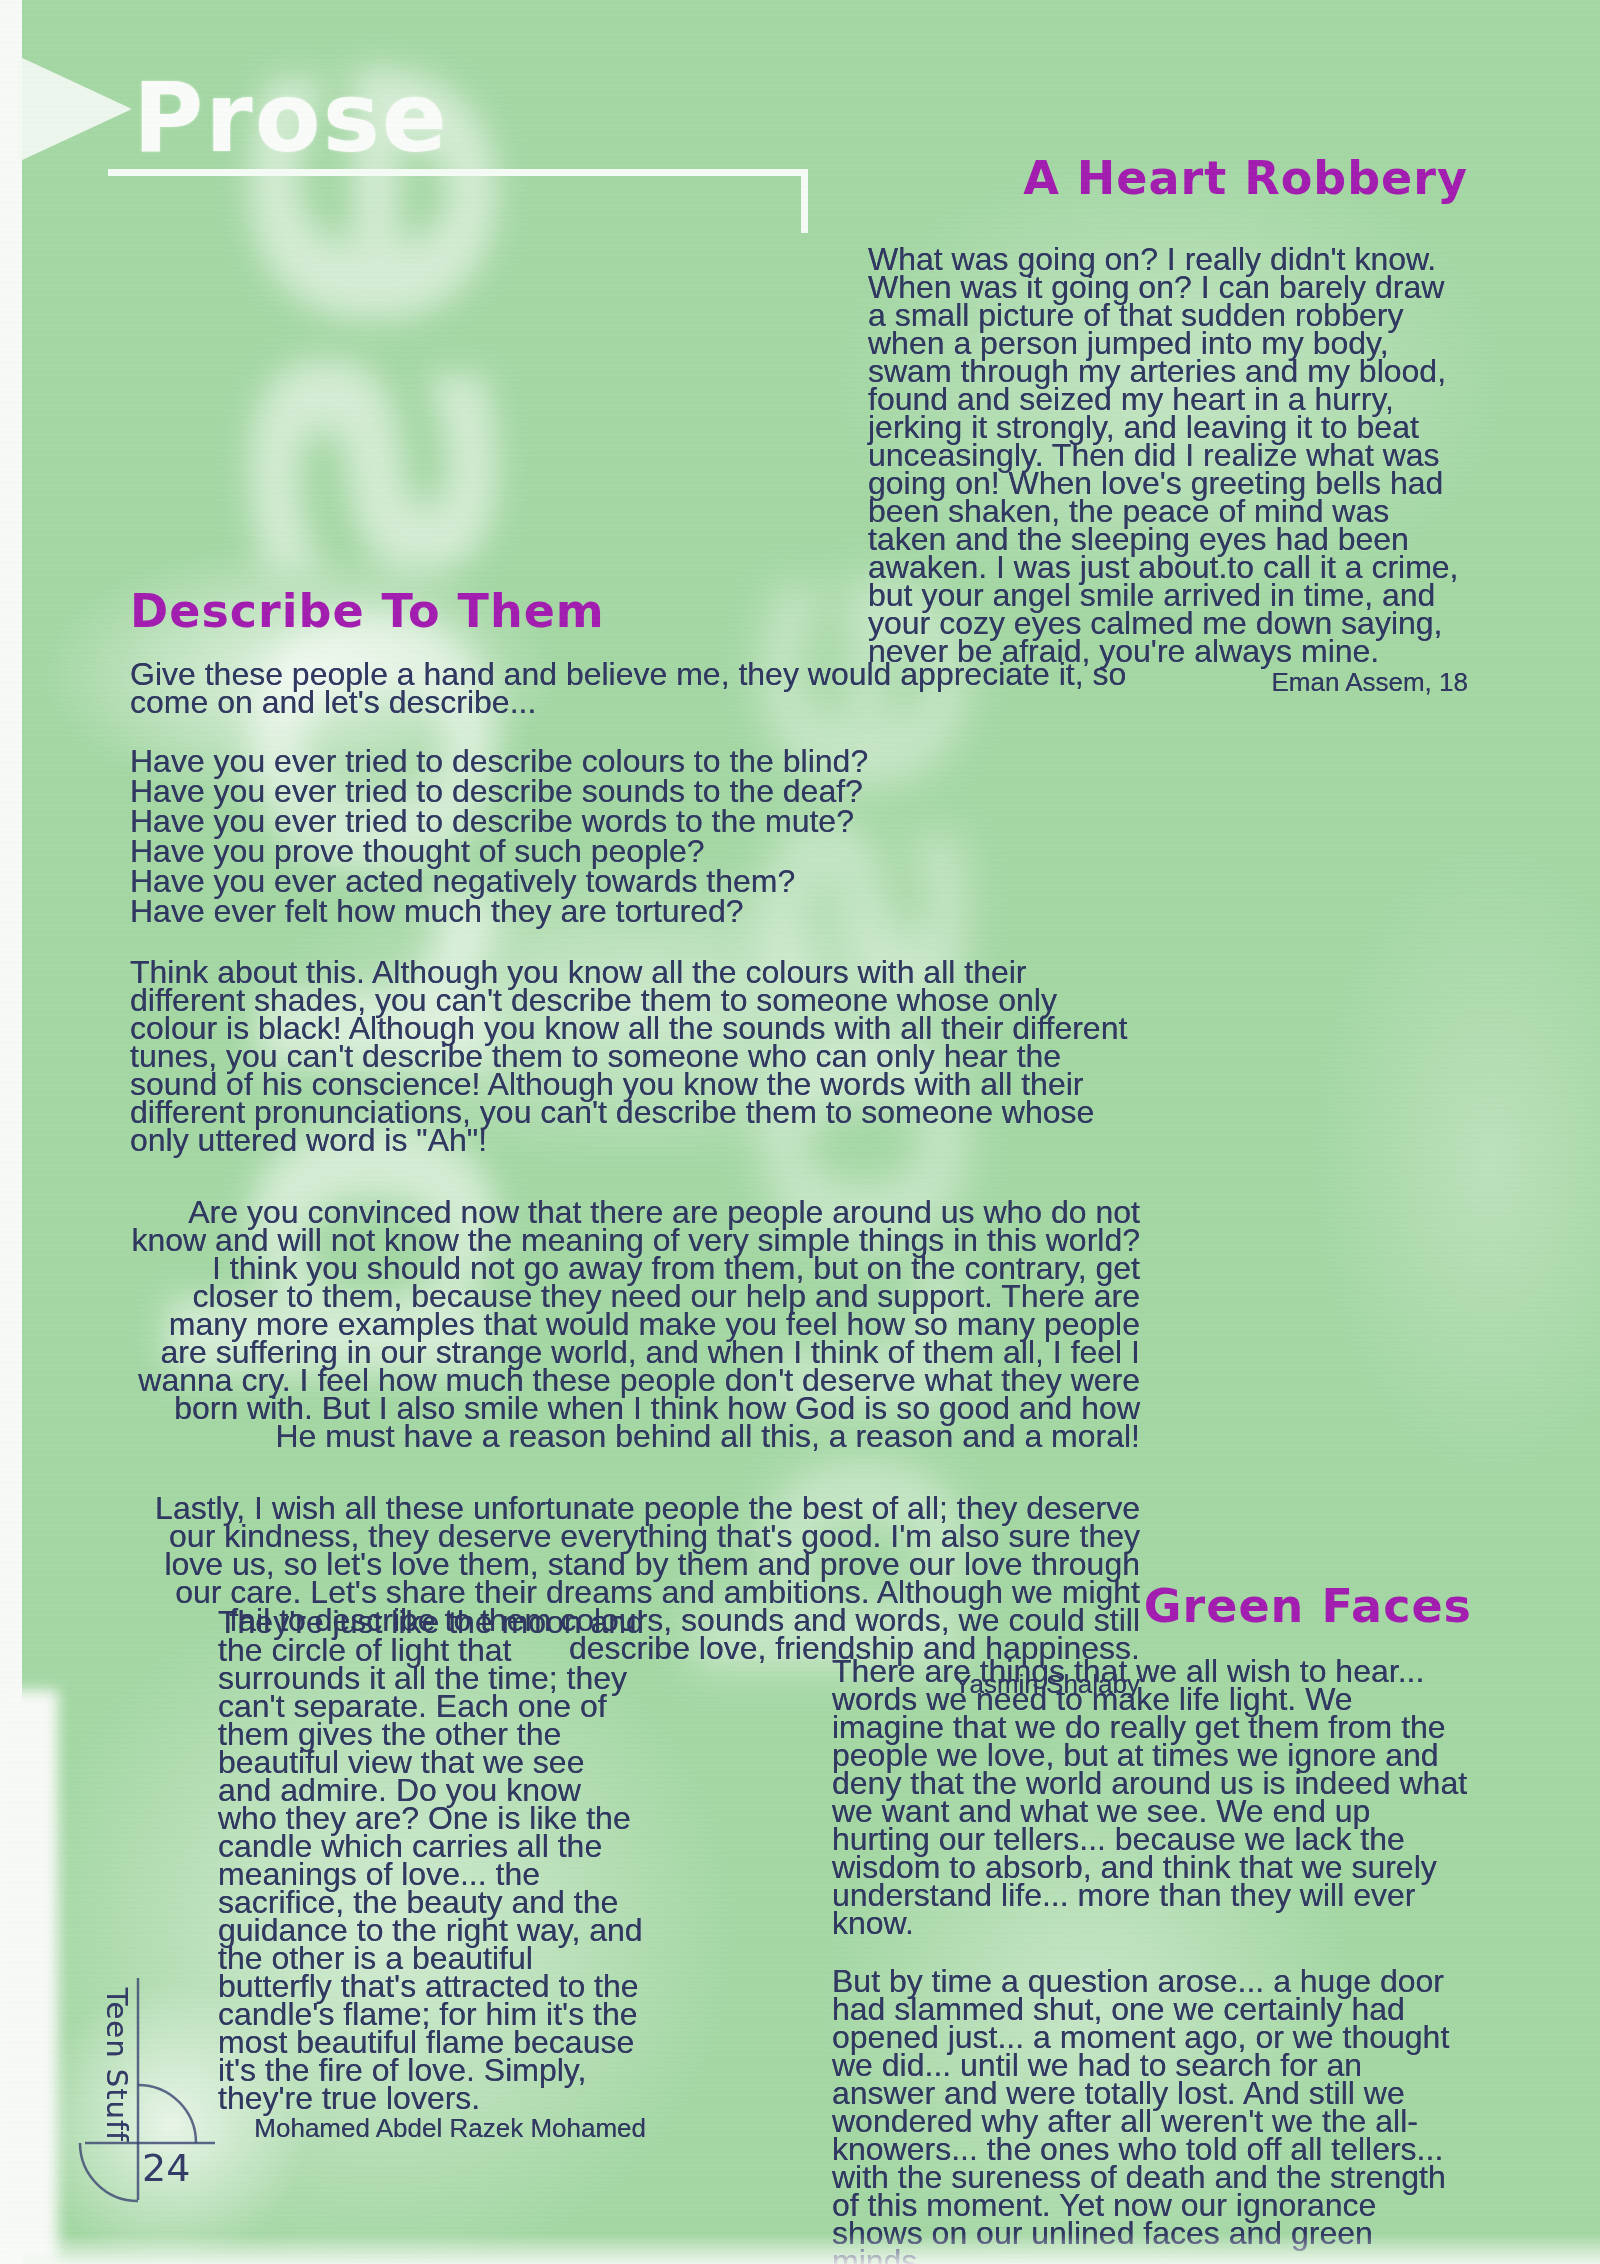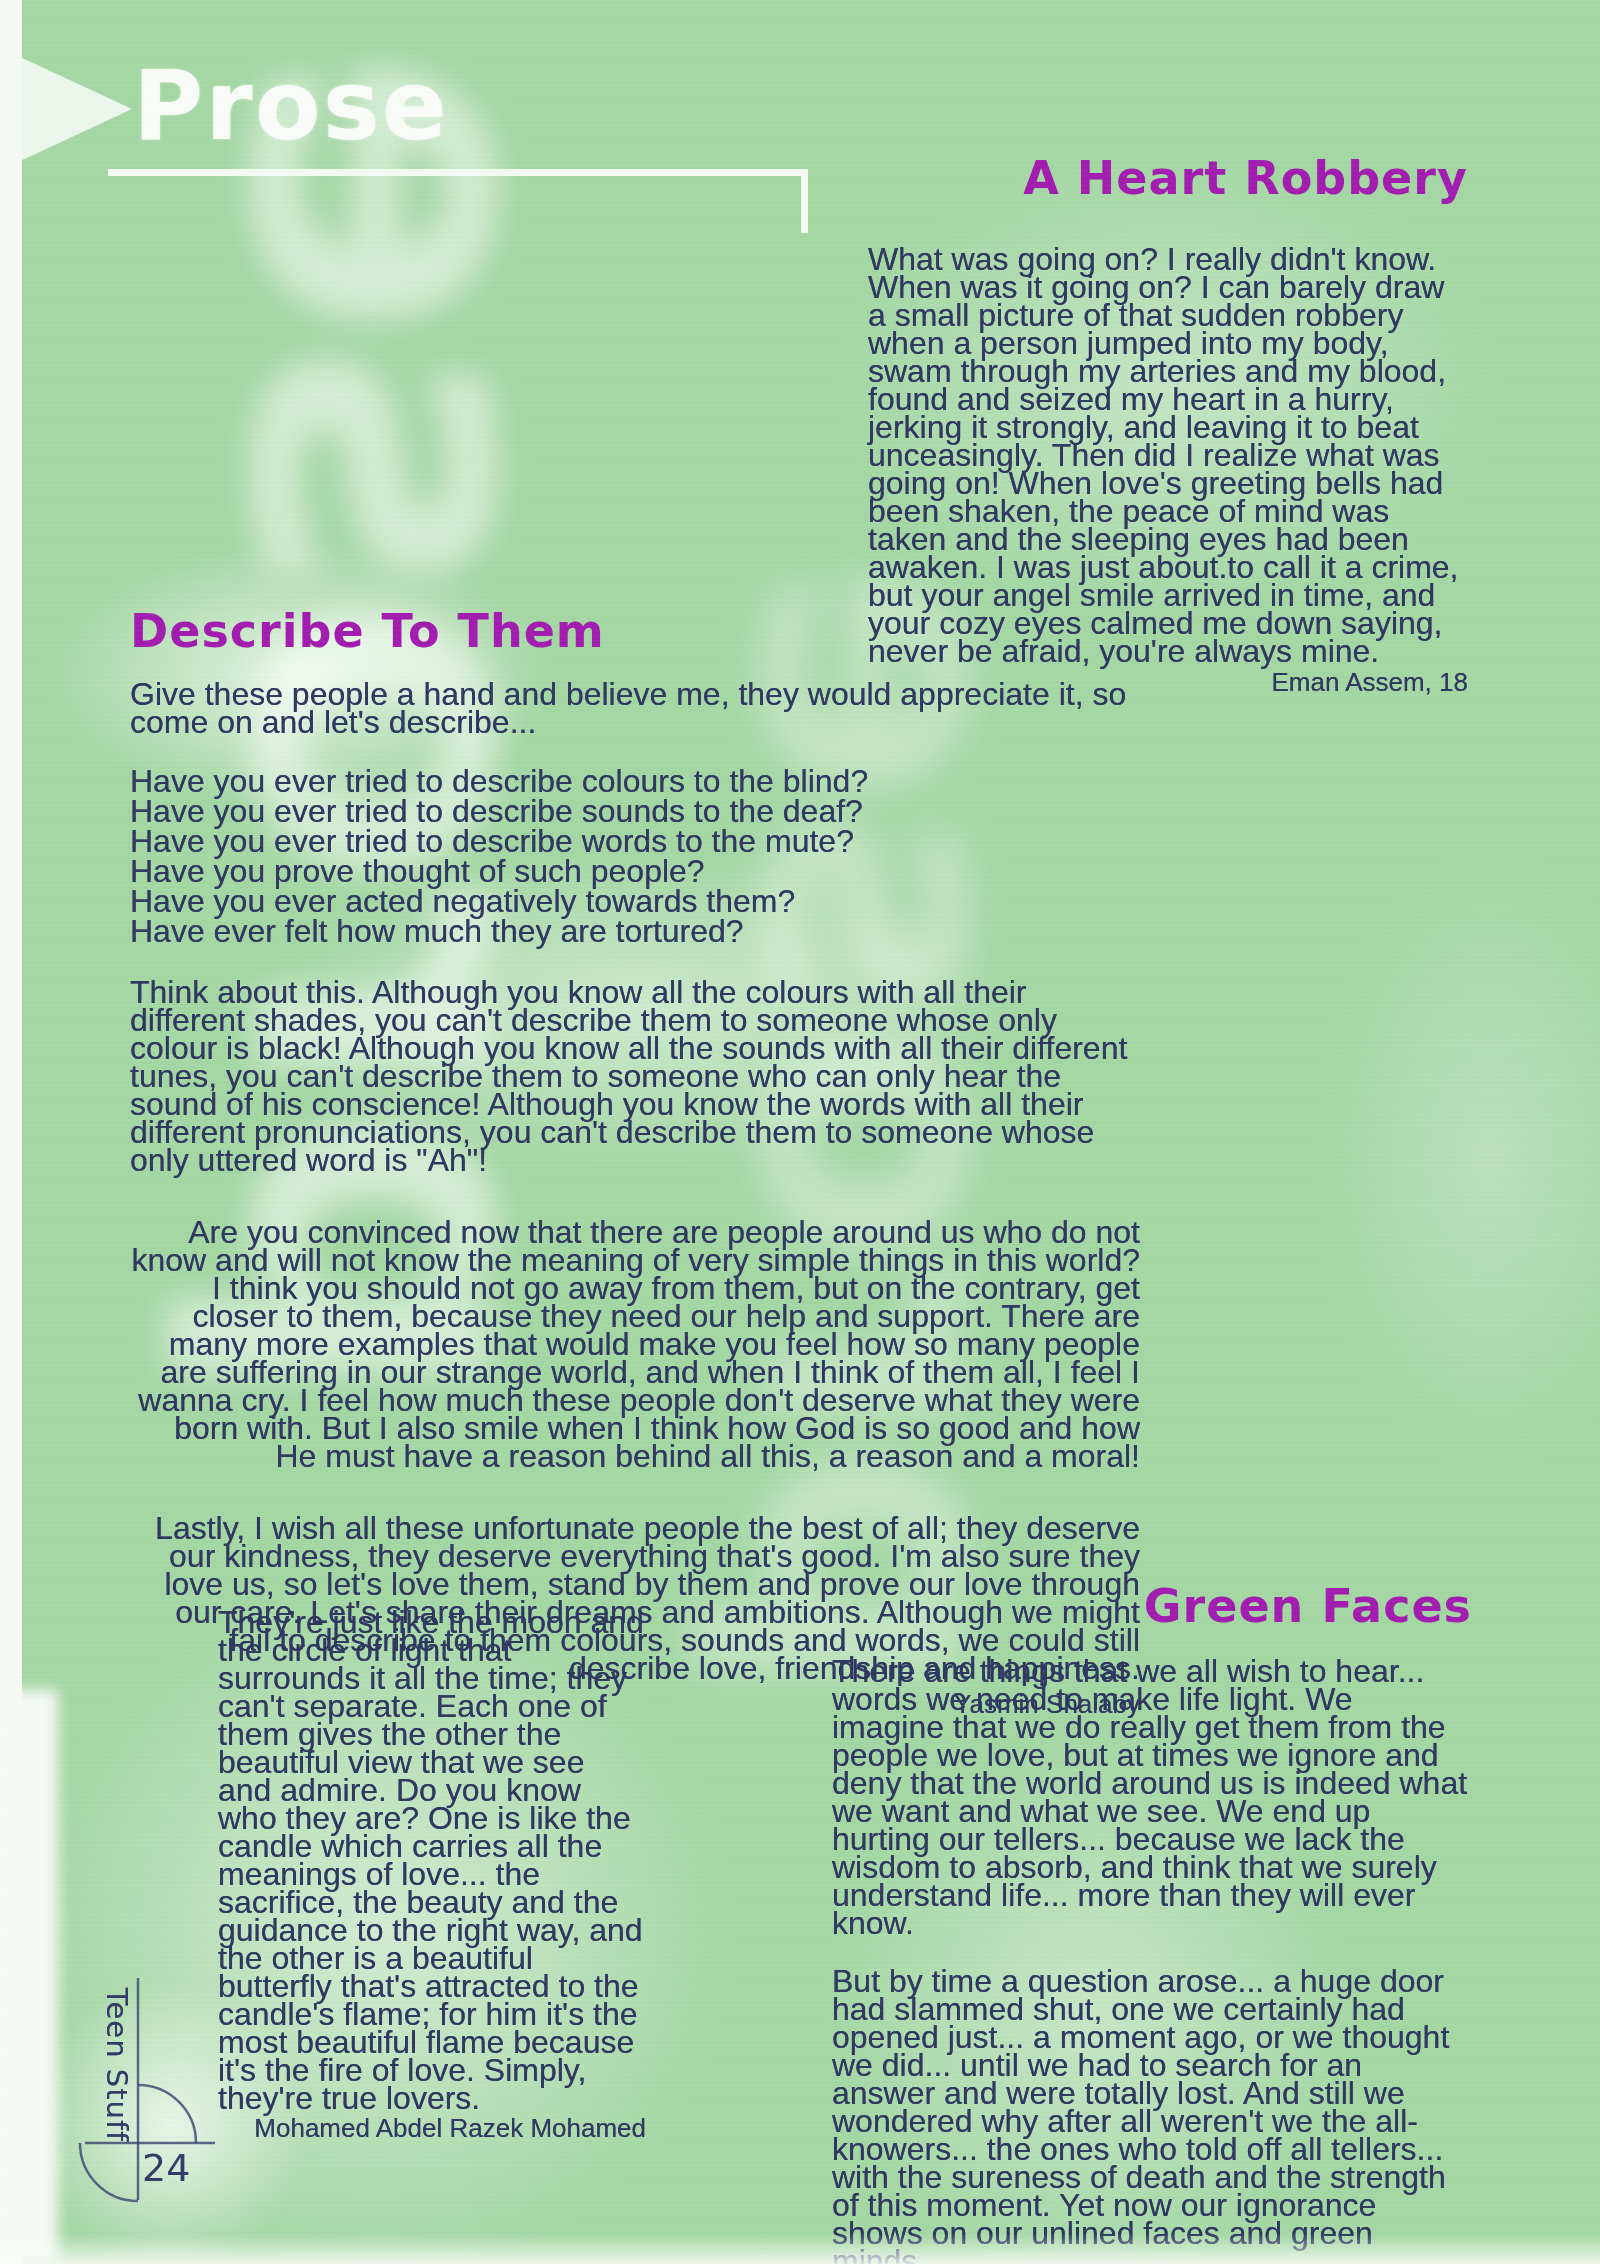--- a/index.html
+++ b/index.html
@@ -32,21 +32,21 @@
   .g5 { left:820px; top:1730px; width:540px; height:560px; opacity:.45; }
   .g6 { left:1310px;top:840px;  width:360px; height:640px; opacity:.3; }
   .g7 { left:30px;  top:1980px; width:280px; height:290px; opacity:.85; }
   .texture { position:absolute; inset:0; z-index:7; opacity:.5; pointer-events:none;
     background:repeating-linear-gradient(180deg,
       rgba(255,255,255,.05) 0 1px, rgba(0,0,0,.02) 2px 3px, transparent 3px 5px); }
   
   .tri { position:absolute; left:18px; top:56px; width:114px; height:106px; z-index:4;
     background:rgba(243,249,243,.92); filter:blur(2px);
     clip-path:polygon(0 0, 100% 50%, 0 100%); }
-  h1.prose-title { position:absolute; left:133px; top:58px; margin:0; z-index:5;
+  h1.prose-title { position:absolute; left:133px; top:70px; margin:0; z-index:5;
     font-family:"DejaVu Sans", sans-serif; font-weight:bold; font-size:96px;
     line-height:1; color:#f8fbf7; letter-spacing:2px;
     text-shadow:0 0 3px rgba(255,255,255,.5); }
   .rule-h { position:absolute; left:108px; top:169px; width:700px; height:7px;
     background:#f4faf4; z-index:5; }
   .rule-v { position:absolute; left:801px; top:169px; width:7px; height:64px;
     background:#f4faf4; z-index:5; }
   
   .article { position:absolute; z-index:5; color:#2f3760; }
   .article h2 { margin:0; font-family:"DejaVu Sans", sans-serif; font-weight:bold;
@@ -54,21 +54,21 @@
   .article p, .article li { margin:0; font-size:32px; line-height:28px;
     text-shadow:0 0 .6px rgba(47,55,96,.85); }
   .byline { font-size:26px; line-height:28px; text-shadow:0 0 .6px rgba(47,55,96,.85); }
   .align-r { text-align:right; }
 
   #heart-robbery { left:868px; top:152px; width:600px; }
   #heart-robbery h2 { text-align:right; margin-bottom:40px; }
   #heart-robbery .byline { margin-top:3px; }
 
   #describe { left:130px; top:585px; width:1010px; }
-  #describe h2 { margin-bottom:22px;margin-top:20px; }
+  #describe h2 { margin-bottom:22px; }
   #describe ul { list-style:none; margin:30px 0 8px; padding:0; }
   #describe li { line-height:30px; }
   #describe .p1 { margin-top:32px; }
   #describe .p2, #describe .p3 { margin-top:44px;text-align:right; }
   #describe .byline { margin-top:8px; }
 
   #true-lovers { left:218px; top:1608px; width:428px; }
   #true-lovers h2 { font-size:44px; margin-bottom:26px; }
   #true-lovers .byline { margin-top:2px; }
 

